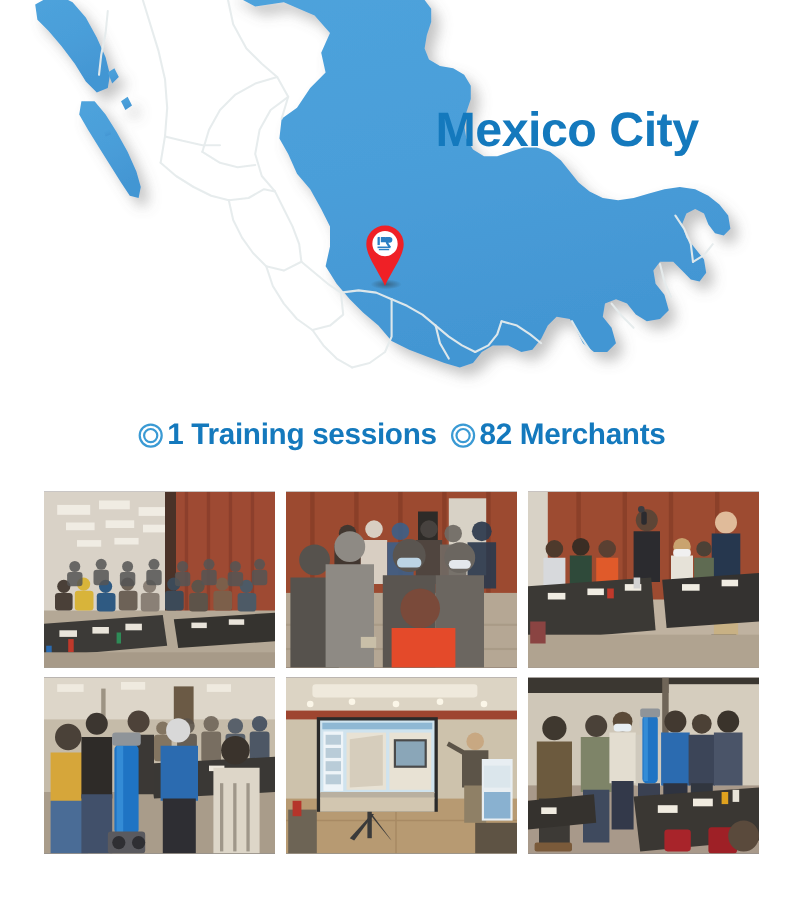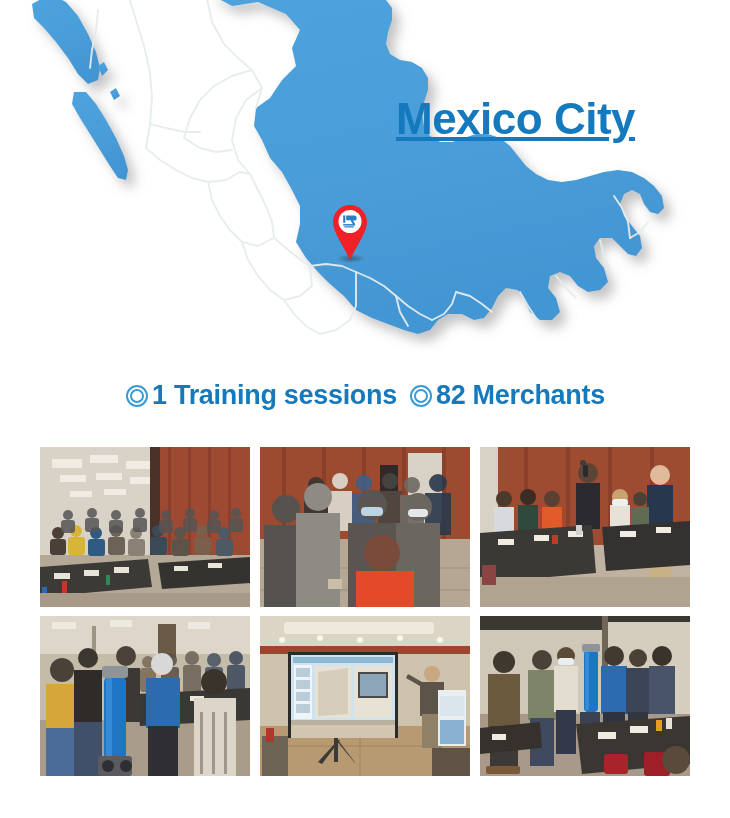--- a/index.html
+++ b/index.html
@@ -37,21 +37,20 @@
     position: absolute;
     left: 396px;
     top: 97px;
     font-size: 44px;
     font-weight: bold;
     color: #1479bd;
     letter-spacing: -0.5px;
     line-height: 1;
     white-space: nowrap;
     font-family: "Liberation Sans", sans-serif;
-    text-decoration: underline;
   }
 
   
   .pin-wrap {
     position: absolute;
     left: 331px;
     top: 204px;
     width: 38px;
     height: 62px;
   }

